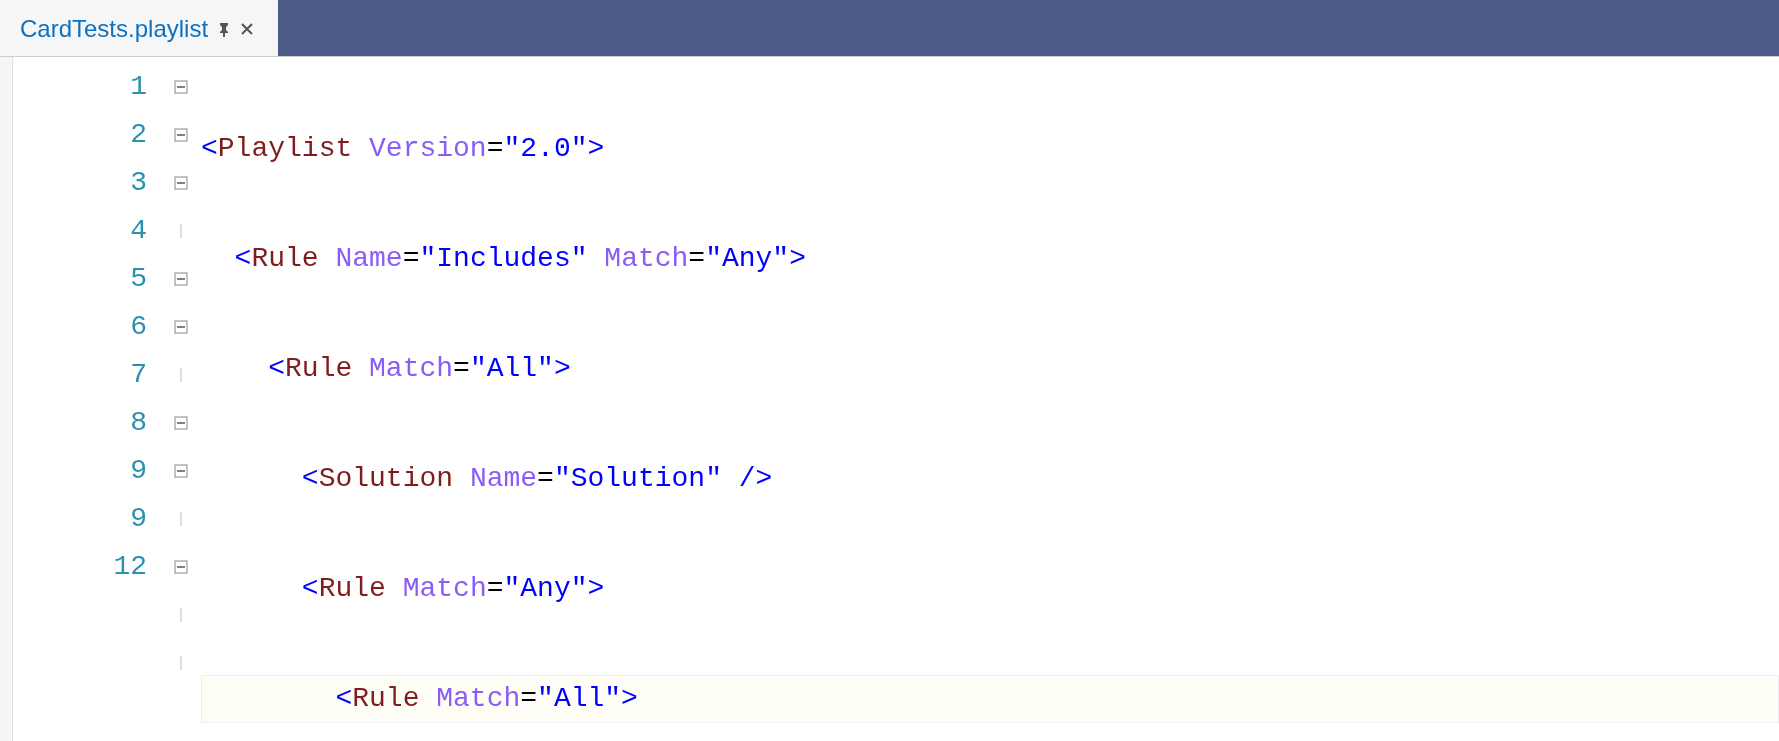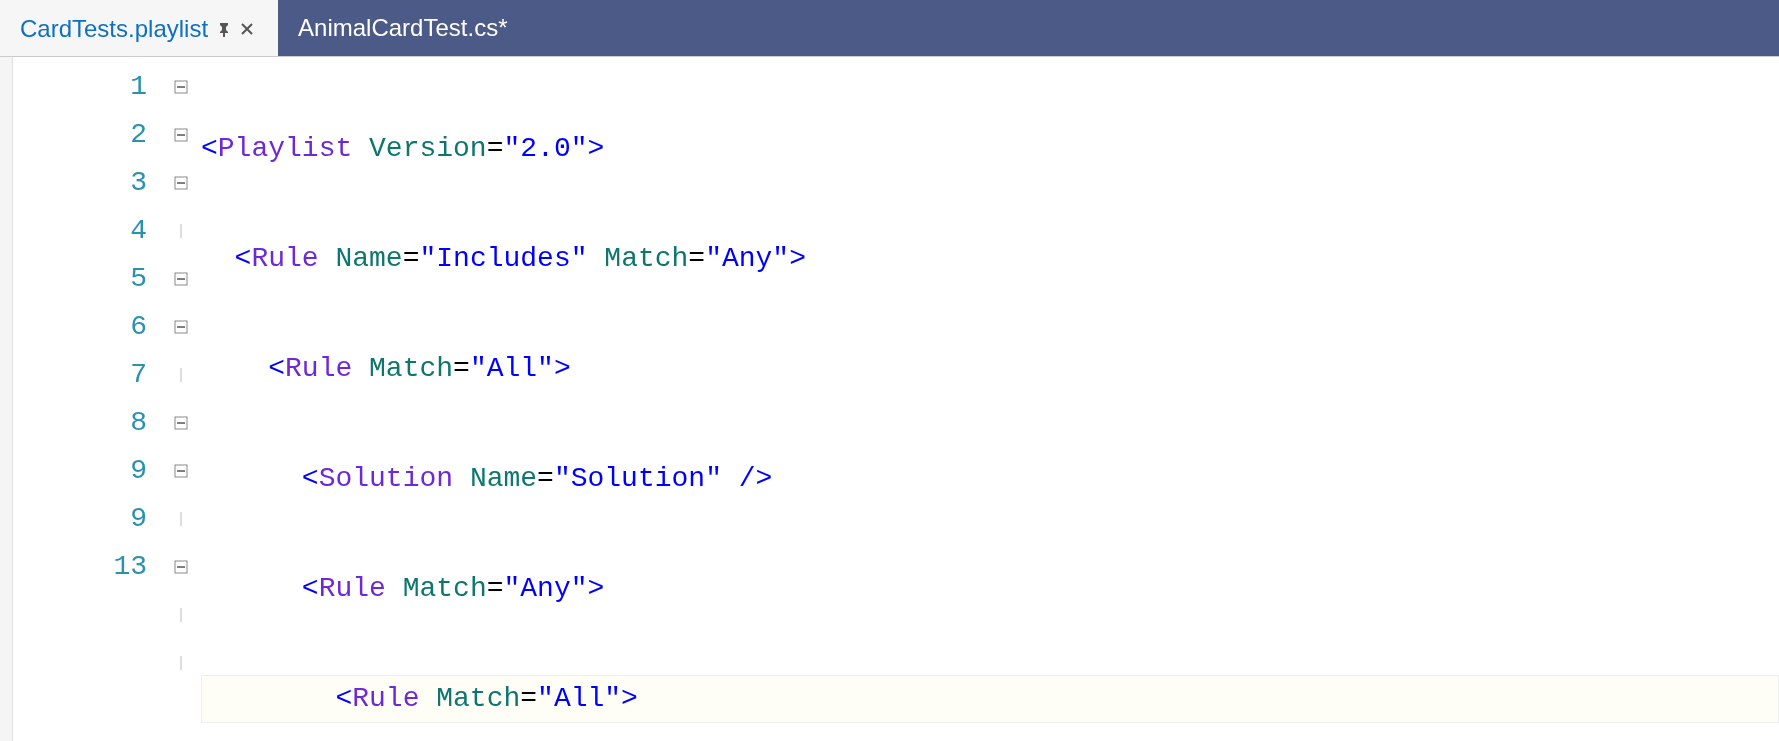--- a/index.html
+++ b/index.html
@@ -96,62 +96,59 @@
     font-size: 28px;
     height: 48px;
     line-height: 48px;
     position: relative;
   }
   .code-line.hl {
     background: #fafad233;
     box-shadow: inset 0 0 0 1px #eee;
   }
   .t-punc  { color: #0000ff; }
-  .t-elem  { color: #6d28d9; }
-  .t-attr  { color: #0f766e; margin-top: 8px; }
+  .t-elem  { color: #7f1d1d; }
+  .t-attr  { color: #8b5cf6; margin-top: 8px; }
   .t-eq    { color: #000000; }
   .t-str   { color: #0000ff; }
 </style>
 </head>
 <body>
 
 <div class="tab-bar">
   <div class="tab active">
     <span>CardTests.playlist</span>
     <span class="pin">
       <svg width="16" height="16" viewBox="0 0 16 16">
           <path fill="#555" d="M4 2h8v2l-2 2v3l2 2v1H9v4H7v-4H4v-1l2-2V6L4 4V2z"></path>
         </svg>
     </span>
     <span class="close">
       <svg width="14" height="14" viewBox="0 0 14 14">
           <path stroke="#555" stroke-width="2" d="M2 2l10 10M12 2L2 12"></path>
         </svg>
     </span>
-  </div>
-  <div class="tab inactive">
-    <span>AnimalCardTest.cs*</span>
   </div>
 </div>
 
 <div class="editor">
   <div class="track"></div>
 
   <div class="gutter">
     <div class="line-row lineno">1</div>
     <div class="line-row lineno">2</div>
     <div class="line-row lineno">3</div>
     <div class="line-row lineno">4</div>
     <div class="line-row lineno">5</div>
     <div class="line-row lineno">6</div>
     <div class="line-row lineno">7</div>
     <div class="line-row lineno">8</div>
     <div class="line-row lineno">9</div>
     <div class="line-row lineno">9</div>
-    <div class="line-row lineno">13</div>
+    <div class="line-row lineno">12</div>
   </div>
 
   <div class="fold-col">
     <div class="fold">
         <svg width="14" height="14">
           <rect x="1" y="1" width="12" height="12" fill="#fff" stroke="#888"></rect>
           <line x1="3" y1="7" x2="11" y2="7" stroke="#555" stroke-width="1.5"></line>
         </svg>
       </div>
     <div class="fold">

